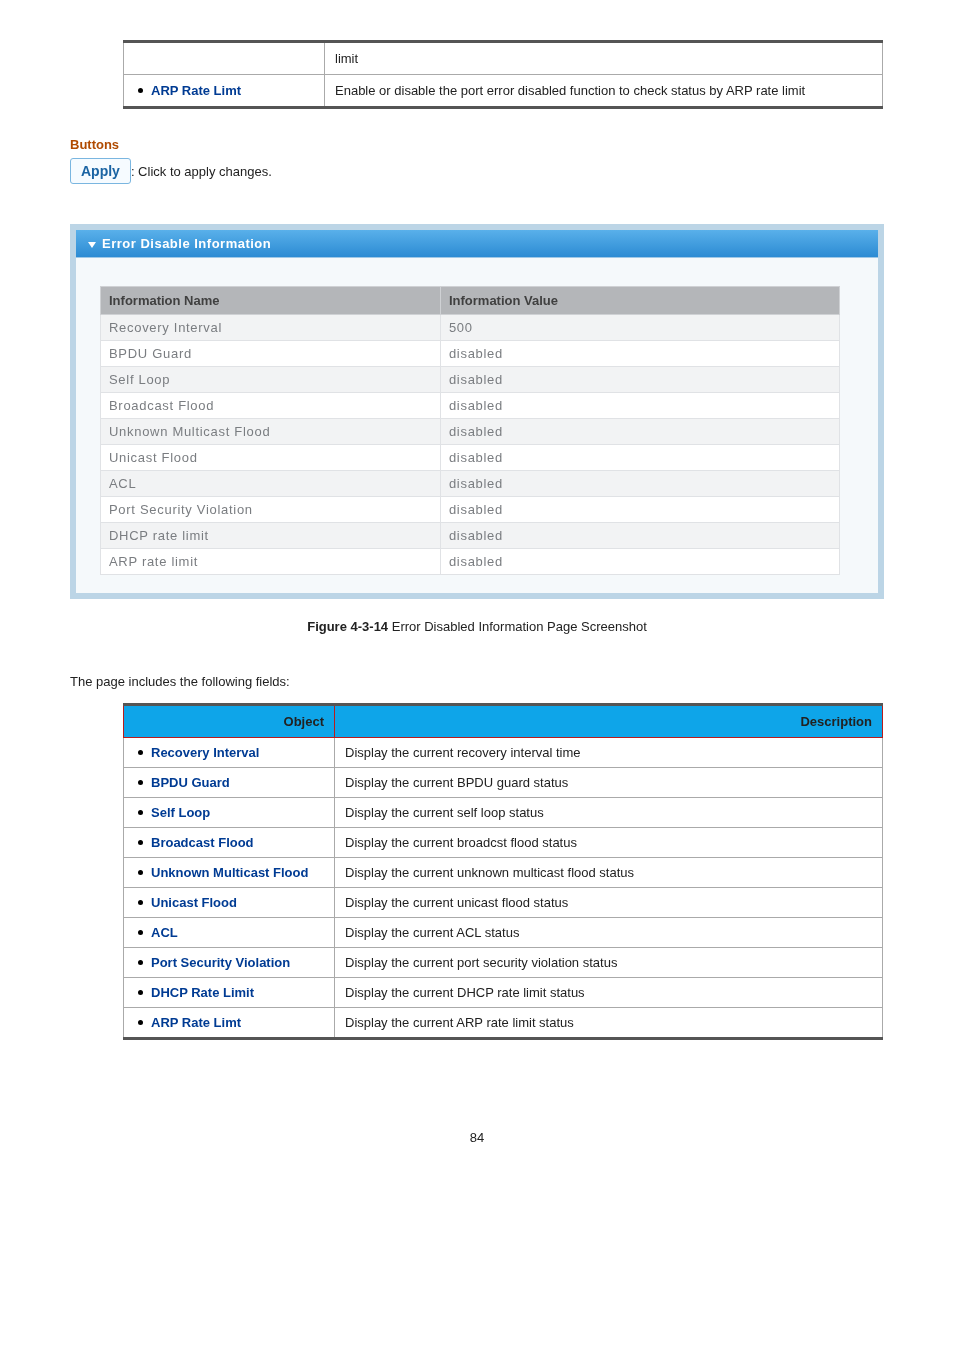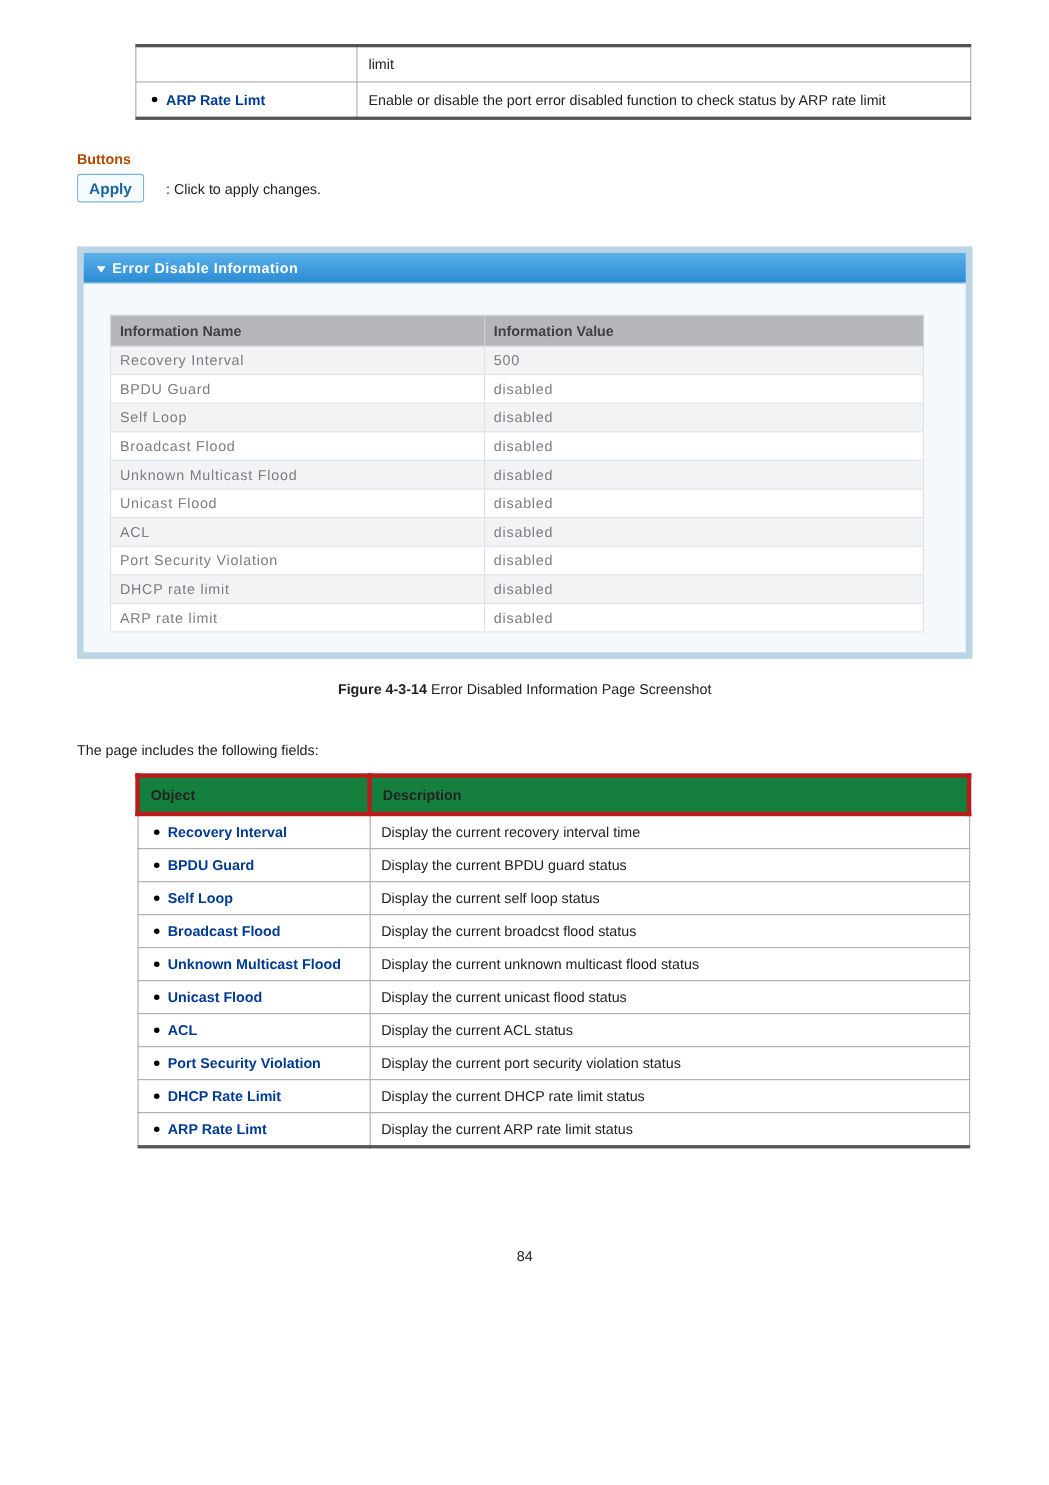--- a/index.html
+++ b/index.html
@@ -38,21 +38,21 @@
     margin: 0 8px 2px 4px;
     vertical-align: middle;
   }
   
   .section-buttons-heading {
     color: #b04a00;
     font-weight: bold;
     font-size: 13px;
     margin: 10px 0 6px 0;
   }
-  .apply-row { display:flex; align-items:center; gap:20px; margin-bottom: 40px;}
+  .apply-row { display:flex; align-items:center; gap:0; margin-bottom: 40px;}
   .apply-btn {
     border: 1px solid #7ab6e0;
     background: #f6fbff;
     color: #1b64a3;
     font-weight: bold;
     font-family: inherit;
     padding: 4px 10px;
     border-radius: 3px;
     font-size: 14px;
   }
@@ -119,24 +119,24 @@
   
   
   .desc-table {
     border-collapse: collapse;
     width: 760px;
     margin-left: 53px;
     border-top: 3px solid #555;
     border-bottom: 3px solid #555;
   }
   .desc-table th {
-    background: #15803d;
-    text-align: left;
+    background: #0ea5e9;
+    text-align: right;
     padding: 8px 10px;
-    border: 4px solid #b91c1c;
+    border: 1px solid #b91c1c;
     font-weight: bold;
   }
   .desc-table td {
     border: 1px solid #aaa;
     padding: 7px 10px;
     vertical-align: top;
   }
   .desc-table td.obj {
     width: 190px;
     color: #003b93;

